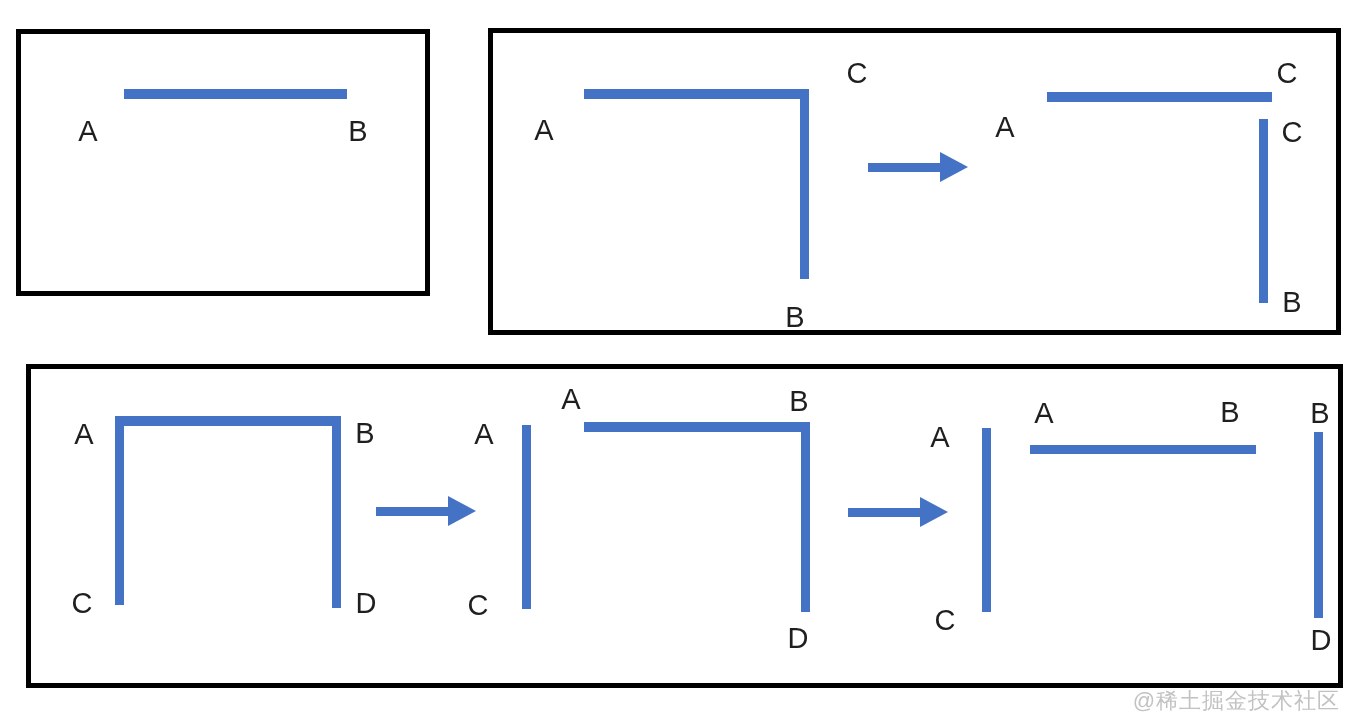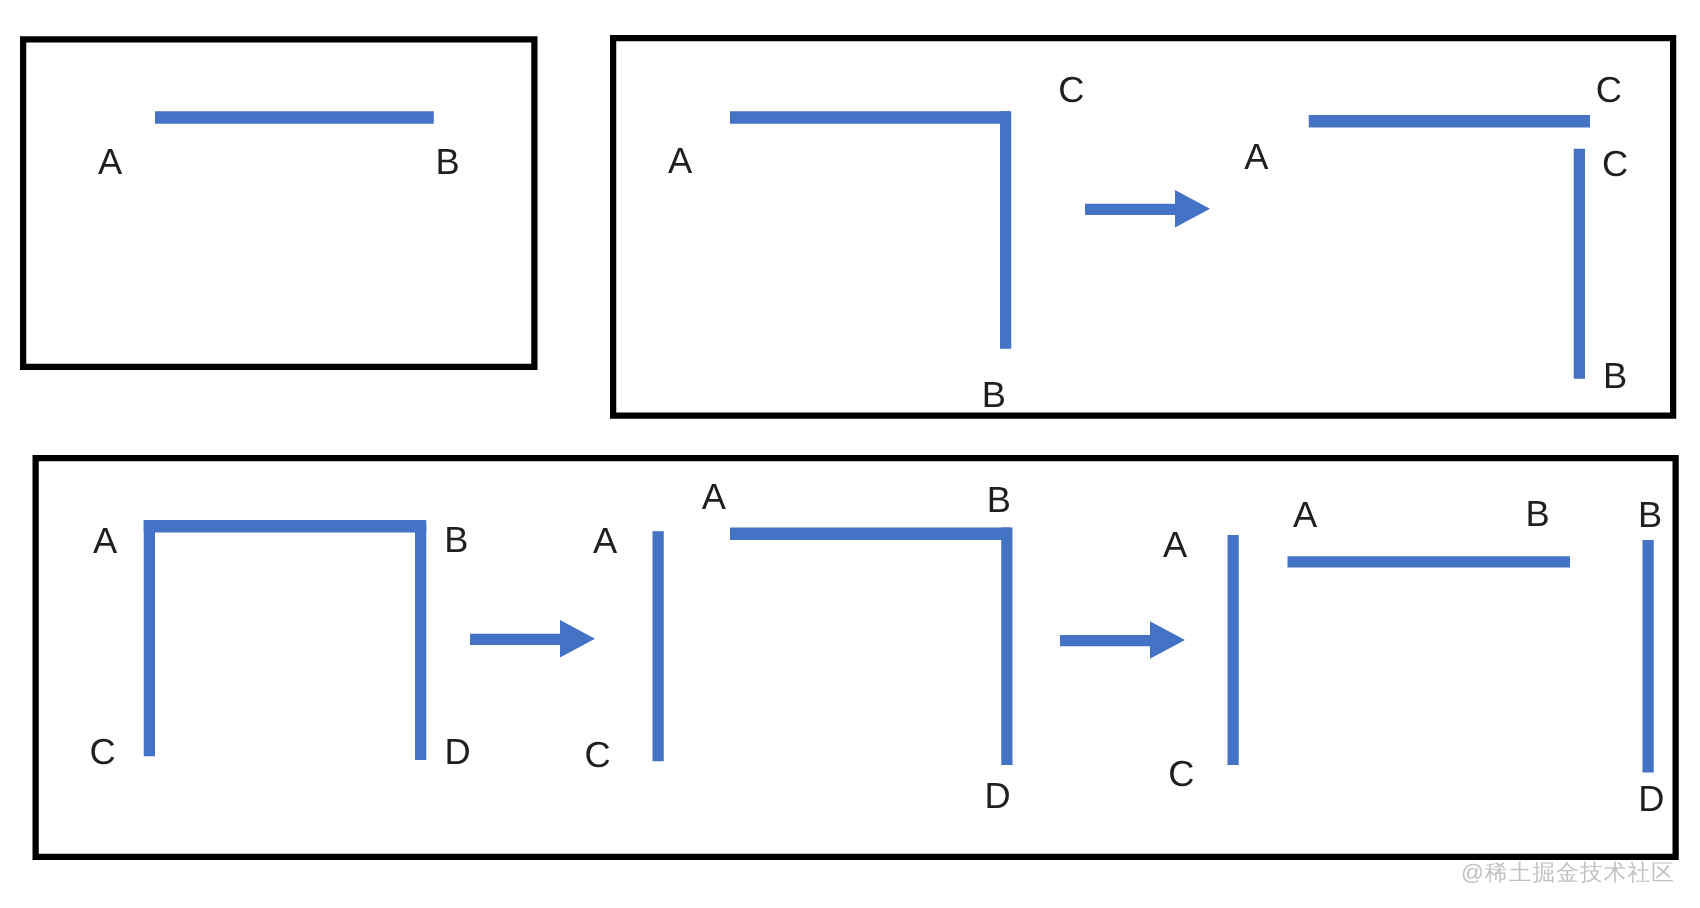--- a/index.html
+++ b/index.html
@@ -50,21 +50,21 @@
     width: 0;
     height: 0;
     border-top: 15px solid transparent;
     border-bottom: 15px solid transparent;
     border-left: 28px solid var(--line);
   }
   .watermark {
     position: absolute;
     right: 20px;
     top: 686px;
-    font-size: 18px;
+    font-size: 22px;
     color: var(--watermark);
     letter-spacing: 1px;
     margin-left: 43px;
   }
 </style>
 </head>
 <body>
 
 <div class="frame" style="left:16px; top:29px; width:414px; height:267px;"></div>
 

